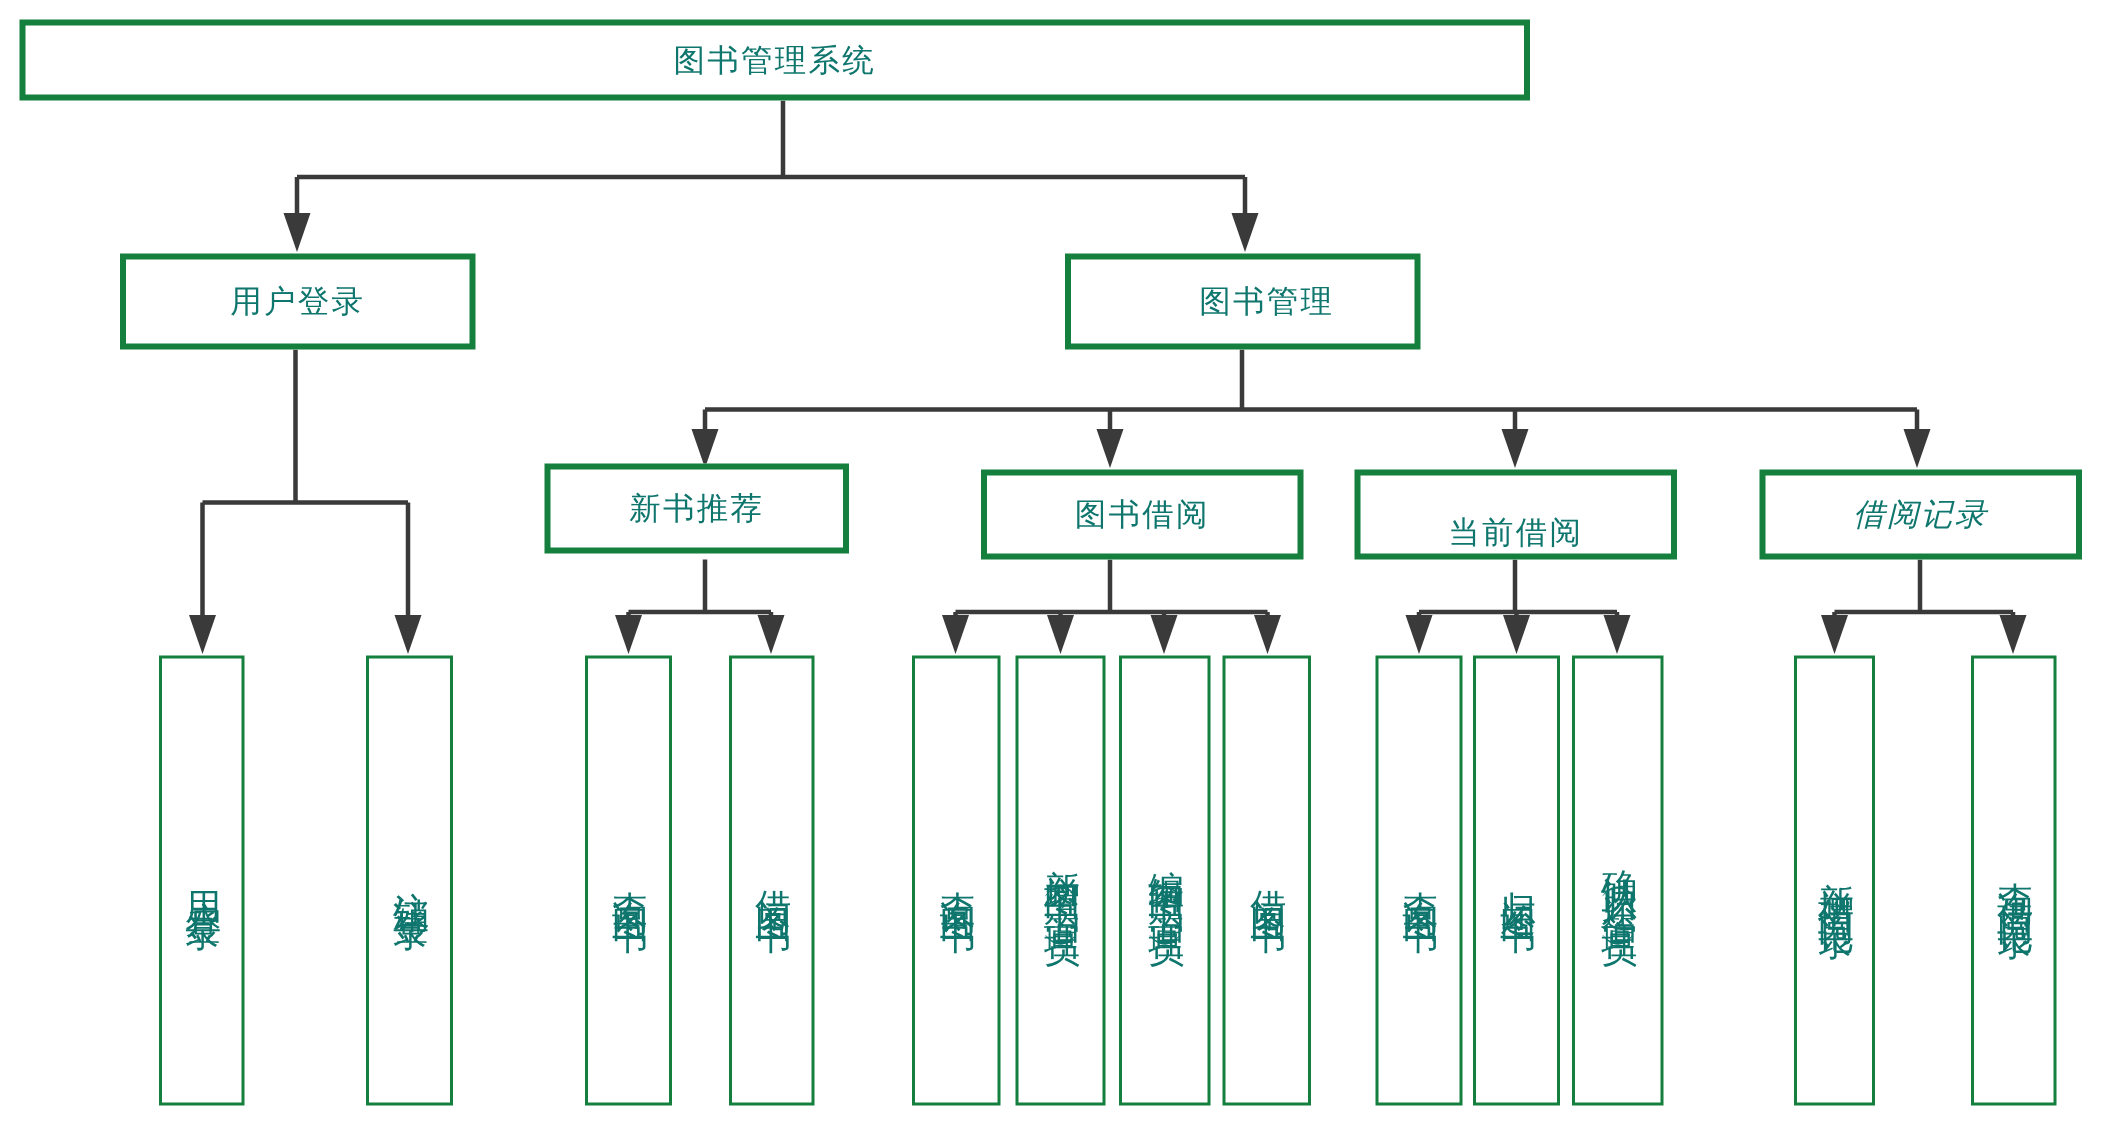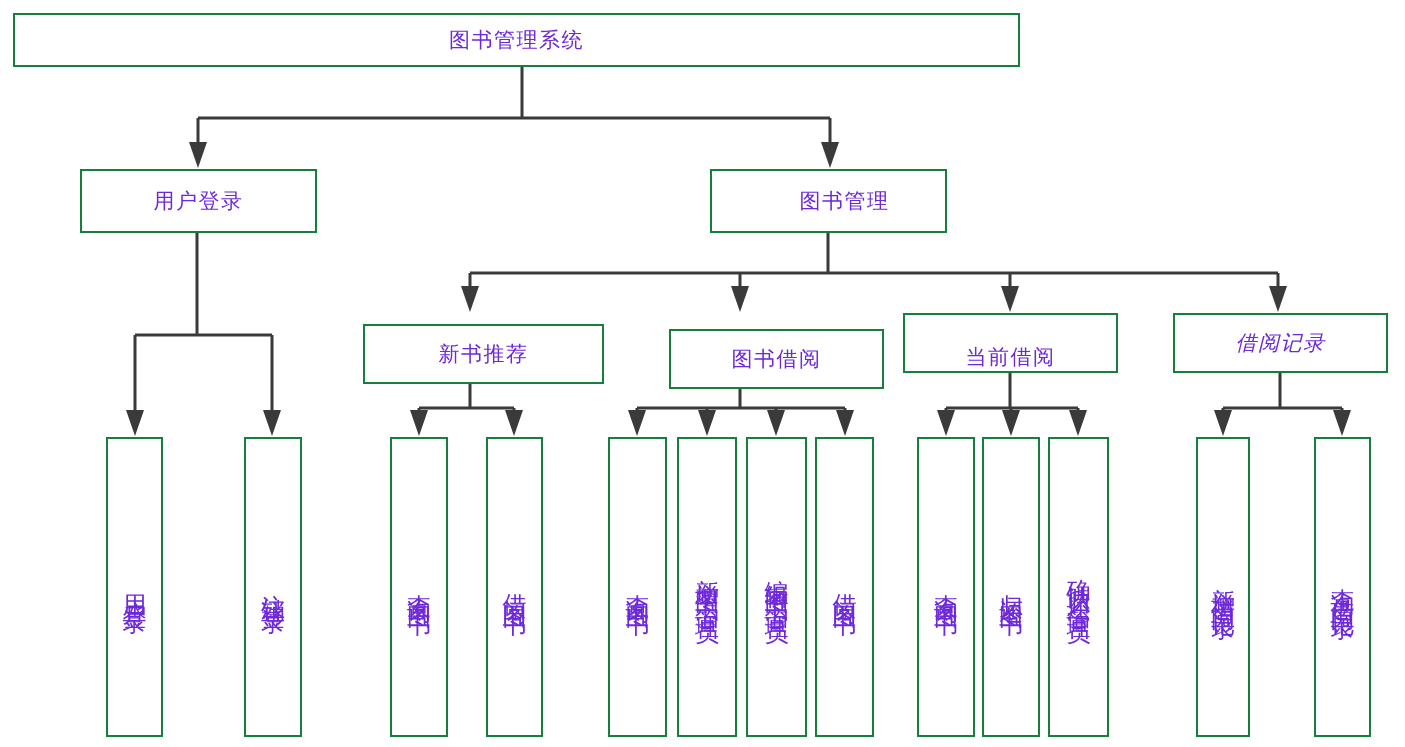--- a/index.html
+++ b/index.html
@@ -13,25 +13,25 @@
   }
   .connectors {
     position: absolute;
     left: 0; top: 0;
     width: 1405px; height: 747px;
   }
   .box {
     position: absolute;
     box-sizing: border-box;
     background: #ffffff;
-    border: 2px solid #15803d;
+    border: 4px solid #15803d;
     display: flex;
     align-items: center;
     justify-content: center;
-    color: #6d28d9;
+    color: #0f766e;
   }
   .hlabel {
     font-size: 21px;
     letter-spacing: 1.5px;
     white-space: nowrap;
   }
   .vbox { border-width: 2.5px; }
   .vlabel {
     writing-mode: vertical-rl;
     text-orientation: mixed;
@@ -94,24 +94,24 @@
     <span class="hlabel">图书管理系统</span>
   </div>
 
   <div class="box" style="left:80px; top:169px; width:237px; height:64px;">
     <span class="hlabel">用户登录</span>
   </div>
   <div class="box" style="left:710px; top:169px; width:237px; height:64px;padding-left:32px;">
     <span class="hlabel">图书管理</span>
   </div>
 
-  <div class="box" style="left:363px; top:324px; width:241px; height:60px;">
+  <div class="box" style="left:363px; top:309px; width:203px; height:60px;">
     <span class="hlabel">新书推荐</span>
   </div>
-  <div class="box" style="left:669px; top:313px; width:215px; height:60px;margin-top:16px;">
+  <div class="box" style="left:654px; top:313px; width:215px; height:60px;">
     <span class="hlabel">图书借阅</span>
   </div>
   <div class="box" style="left:903px; top:313px; width:215px; height:60px;align-items:flex-end;">
     <span class="hlabel">当前借阅</span>
   </div>
   <div class="box" style="left:1173px; top:313px; width:215px; height:60px;font-style:italic;">
     <span class="hlabel">借阅记录</span>
   </div>
 
   <div class="box vbox" style="left:106px; top:437px; width:57px; height:300px;">

